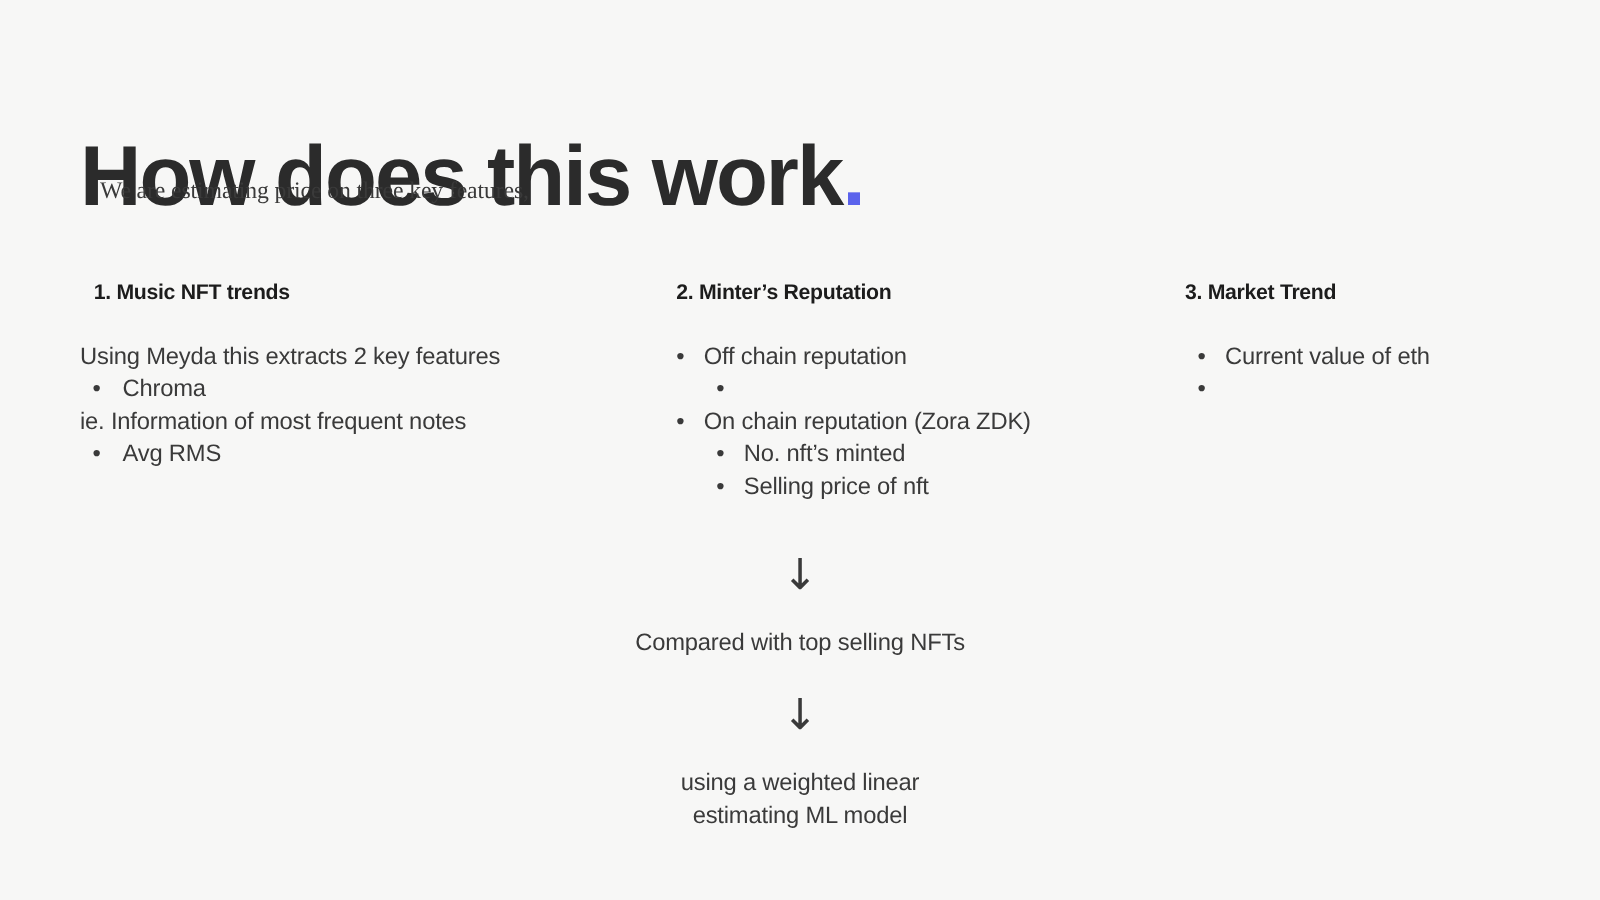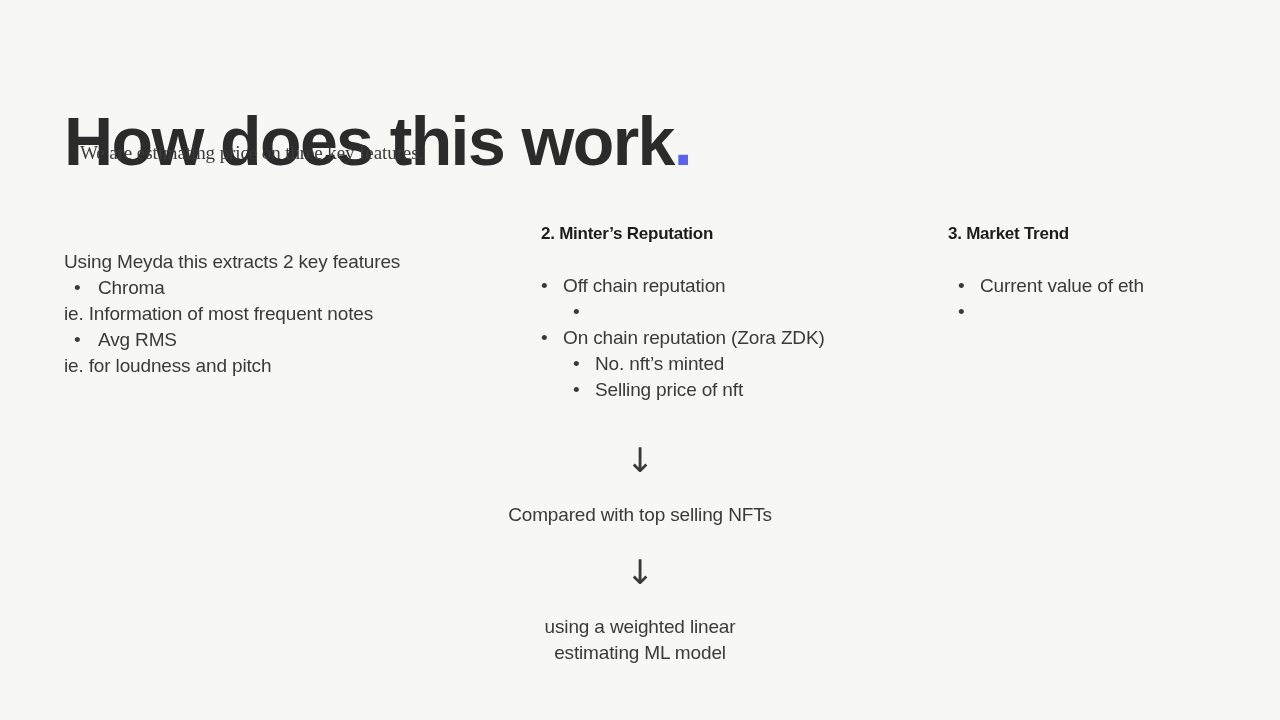--- a/index.html
+++ b/index.html
@@ -143,32 +143,32 @@
 
 <div class="slide">
 
   <h1 class="page-title"><span>How does this work</span><span class="title-dot">.</span></h1>
 
   <div class="page-subtitle">We are estimating price on three key features,</div>
 
   <div class="columns">
 
     <div class="column col-1">
+      <div class="col-heading">1. Music NFT trends</div>
       <div class="col-body">
         <div class="line">Using Meyda this extracts 2 key features</div>
         <div class="bullet-line lvl-1">
           <span class="bullet-glyph">•</span>
           <span>Chroma</span>
         </div>
         <div class="line">ie. Information of most frequent notes</div>
         <div class="bullet-line lvl-1">
           <span class="bullet-glyph">•</span>
           <span>Avg RMS</span>
         </div>
-        <div class="line">ie. for loudness and pitch</div>
       </div>
     </div>
 
     <div class="column col-2">
       <div class="col-heading">2. Minter’s Reputation</div>
       <div class="col-body">
         <div class="bullet-line lvl-0">
           <span class="bullet-glyph">•</span>
           <span>Off chain reputation</span>
         </div>

